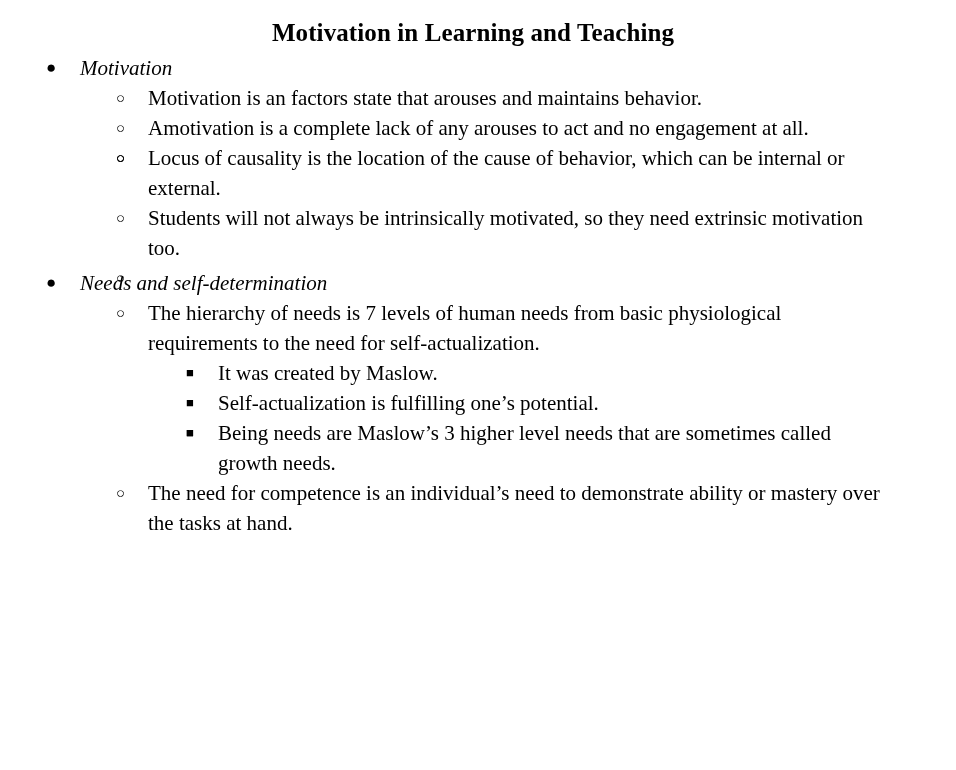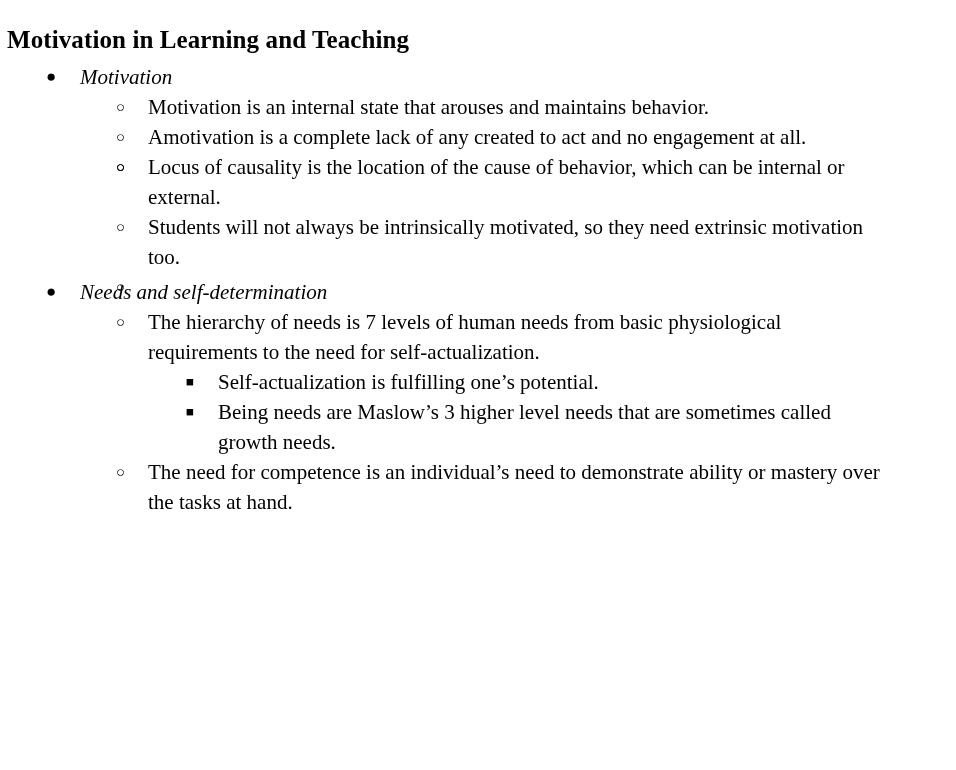--- a/index.html
+++ b/index.html
@@ -19,25 +19,25 @@
 
   .page {
     position: relative;
     width: 956px;
     height: 770px;
     box-sizing: border-box;
     padding: 0;
   }
 
   .doc-title {
-    text-align: left;
+    text-align: center;
     font-size: 25px;
     font-weight: bold;
     line-height: 30px;
-    margin: 7px;
+    margin: 0;
     padding-top: 18px;
     padding-right: 10px;
     letter-spacing: 0.1px;
   }
 
   .outline {
     margin: 0;
     padding: 0;
     list-style: none;
   }
@@ -116,25 +116,25 @@
   <ul class="outline">
 
     <li class="lvl1">
       <span class="bullet">●</span>
       <span class="txt">Motivation</span>
     </li>
 
     <ul class="sublist">
       <li class="lvl2">
         <span class="bullet">○</span>
-        <span>Motivation is an internal state that arouses and maintains behavior.</span>
+        <span>Motivation is an factors state that arouses and maintains behavior.</span>
       </li>
       <li class="lvl2">
         <span class="bullet">○</span>
-        <span>Amotivation is a complete lack of any created to act and no engagement at all.</span>
+        <span>Amotivation is a complete lack of any arouses to act and no engagement at all.</span>
       </li>
       <li class="lvl2">
         <span class="bullet">○</span>
       </li>
       <li class="lvl2">
         <span class="bullet">○</span>
       </li>
       <li class="lvl2">
         <span class="bullet">○</span>
         <span>Locus of causality is the location of the cause of behavior, which can be internal or external.</span>
@@ -155,20 +155,21 @@
 
     <ul class="sublist">
       <li class="lvl2">
         <span class="bullet">○</span>
         <span>The hierarchy of needs is 7 levels of human needs from basic physiological requirements to the need for self-actualization.</span>
       </li>
 
       <ul class="sublist">
         <li class="lvl3">
           <span class="bullet">■</span>
+          <span>It was created by Maslow.</span>
         </li>
         <li class="lvl3">
           <span class="bullet">■</span>
           <span>Self-actualization is fulfilling one’s potential.</span>
         </li>
         <li class="lvl3">
           <span class="bullet">■</span>
         </li>
         <li class="lvl3">
           <span class="bullet">■</span>

